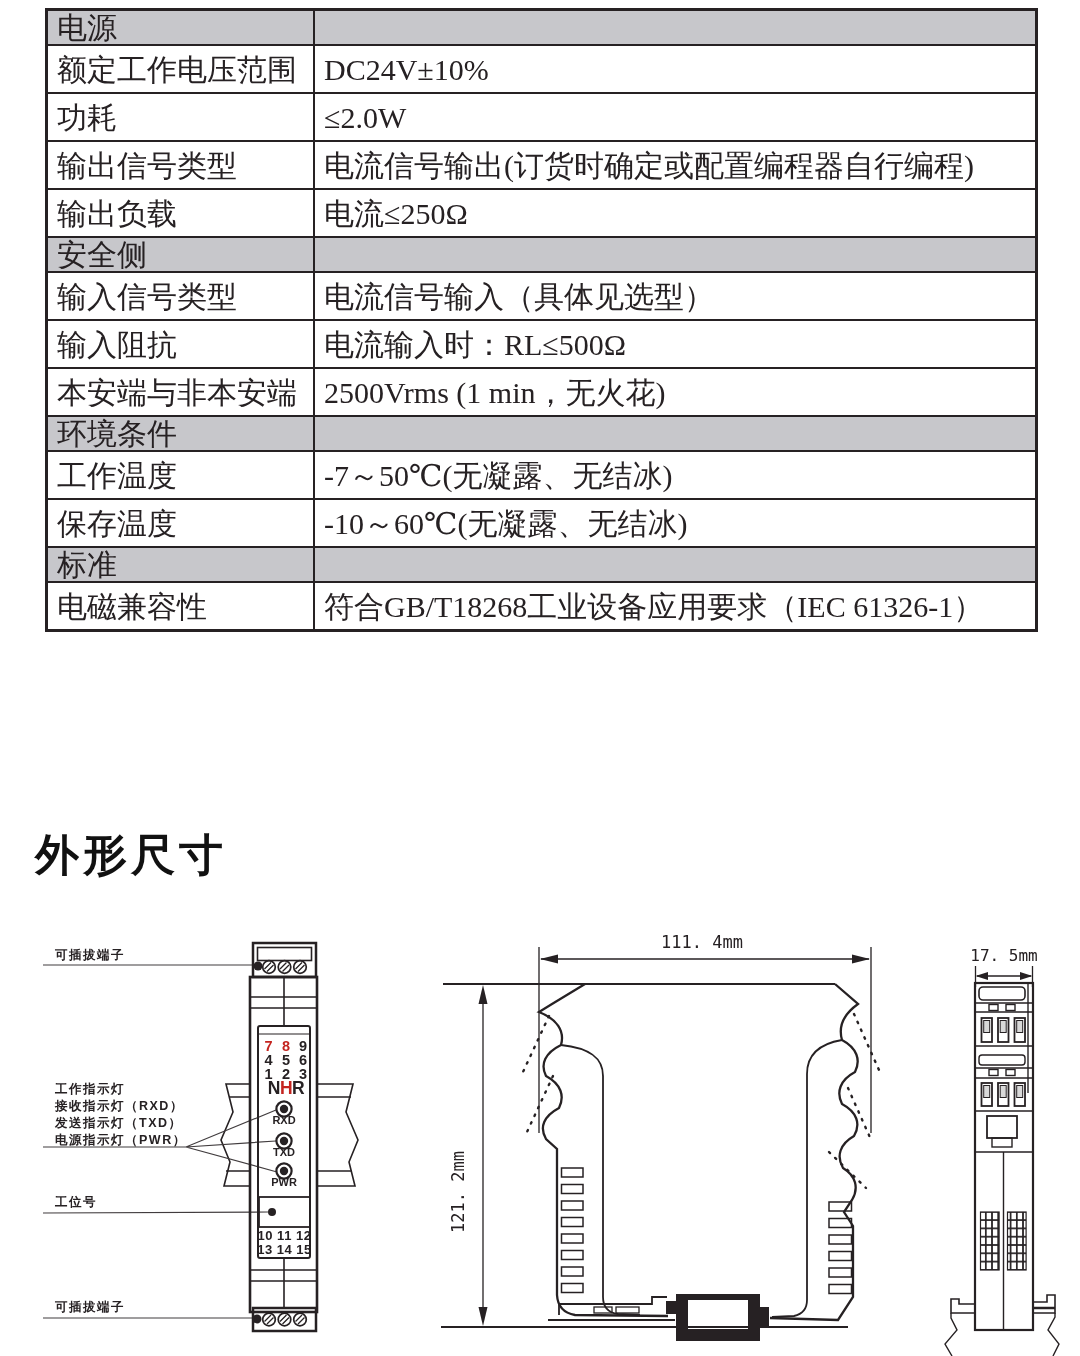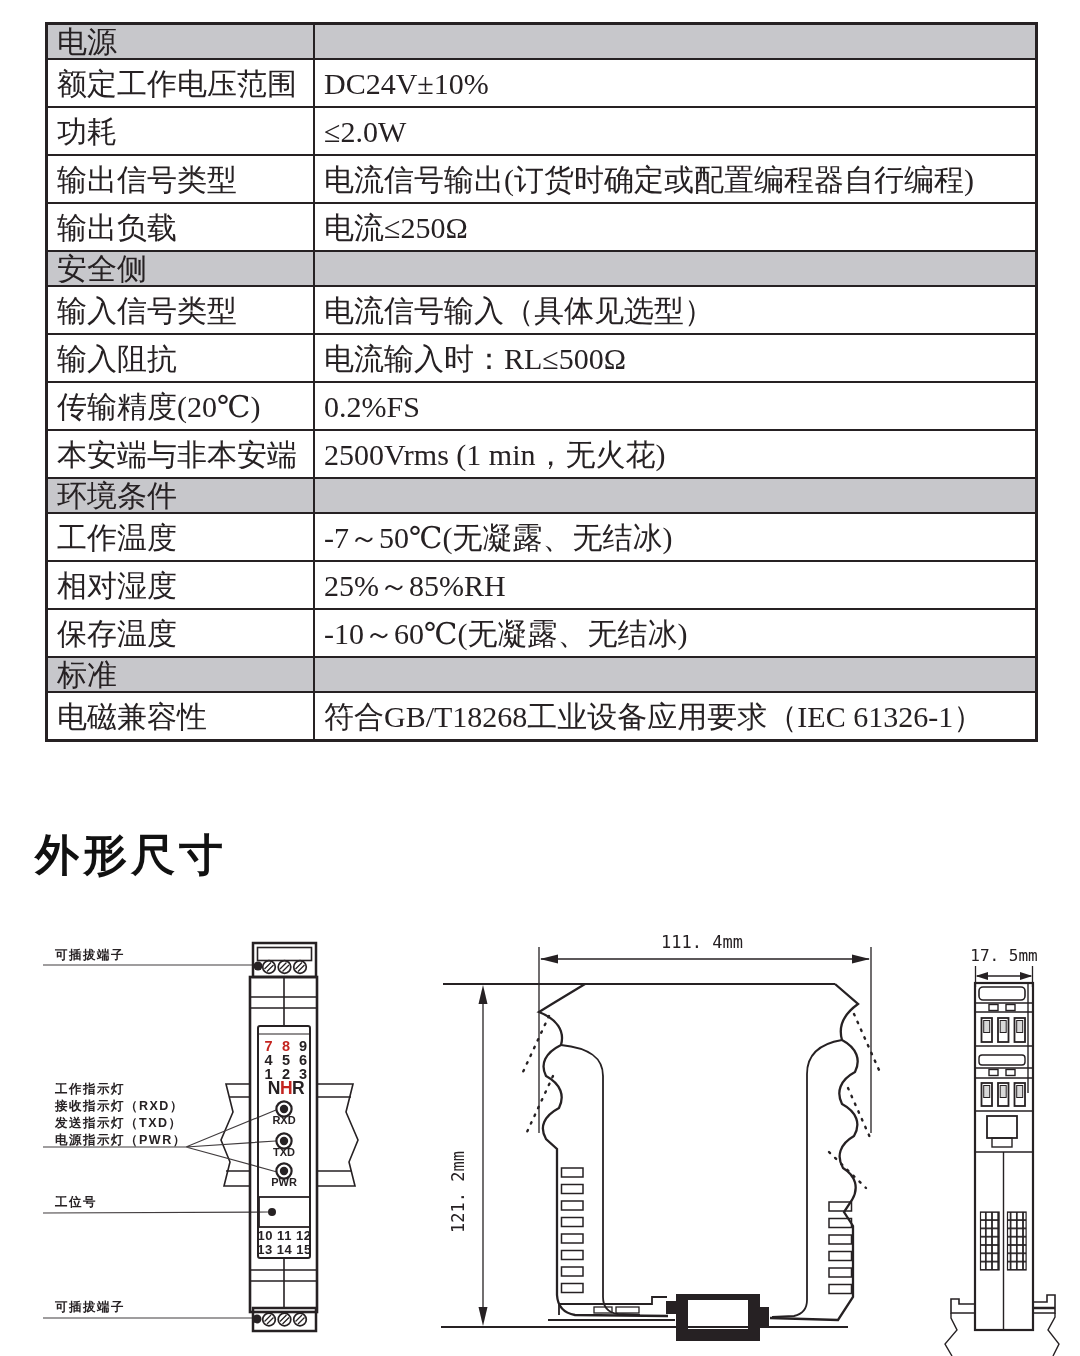--- a/index.html
+++ b/index.html
@@ -3,21 +3,21 @@
 <meta charset="utf-8">
 <style>
   html,body{margin:0;padding:0;}
   body{
     width:1080px;height:1356px;position:relative;background:#ffffff;
     font-family:"Liberation Sans","DejaVu Sans",sans-serif;color:#262123;
     overflow:hidden;
   }
   
   table.spec{
-    position:absolute;left:45px;top:22px;width:993px;
+    position:absolute;left:45px;top:8px;width:993px;
     border-collapse:collapse;border:3px solid #262123;
     font-family:"Liberation Serif","DejaVu Serif",serif;
     table-layout:fixed;
   }
   table.spec td{
     border:2px solid #262123;
     padding:0 4px 0 9px;
     overflow:hidden;white-space:nowrap;
     font-size:30px;line-height:1.1;
     vertical-align:middle;
@@ -80,38 +80,30 @@
       </tr>
       <tr class="row-data">
         <td class="col-label">输入信号类型</td>
         <td class="col-value">电流信号输入（具体见选型）</td>
       </tr>
       <tr class="row-data">
         <td class="col-label">输入阻抗</td>
         <td class="col-value">电流输入时：RL≤500Ω</td>
       </tr>
       <tr class="row-data">
-        <td class="col-label">传输精度(20℃)</td>
-        <td class="col-value">0.2%FS</td>
-      </tr>
-      <tr class="row-data">
         <td class="col-label">本安端与非本安端</td>
         <td class="col-value">2500Vrms (1 min，无火花)</td>
       </tr>
       <tr class="row-section">
         <td class="col-label">环境条件</td>
         <td class="col-value"></td>
       </tr>
       <tr class="row-data">
         <td class="col-label">工作温度</td>
         <td class="col-value">-7～50℃(无凝露、无结冰)</td>
-      </tr>
-      <tr class="row-data">
-        <td class="col-label">相对湿度</td>
-        <td class="col-value">25%～85%RH</td>
       </tr>
       <tr class="row-data">
         <td class="col-label">保存温度</td>
         <td class="col-value">-10～60℃(无凝露、无结冰)</td>
       </tr>
       <tr class="row-section">
         <td class="col-label">标准</td>
         <td class="col-value"></td>
       </tr>
       <tr class="row-data">

